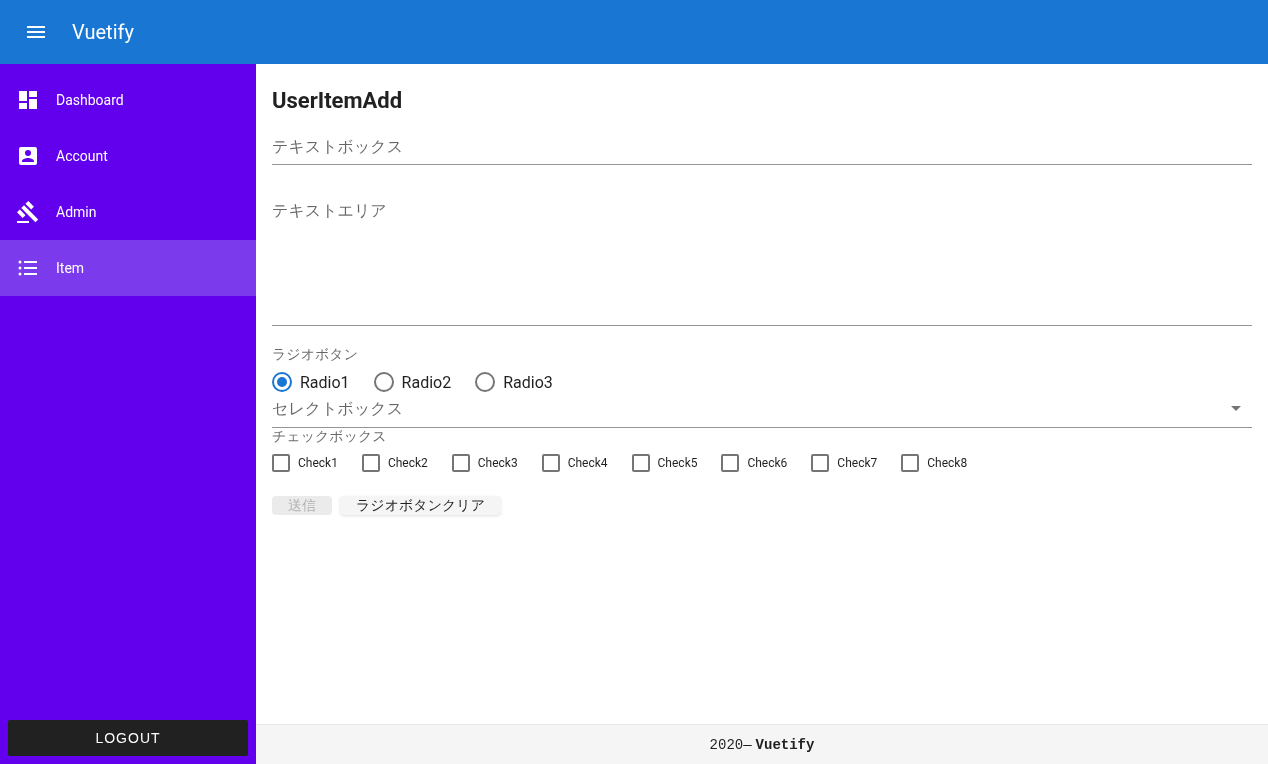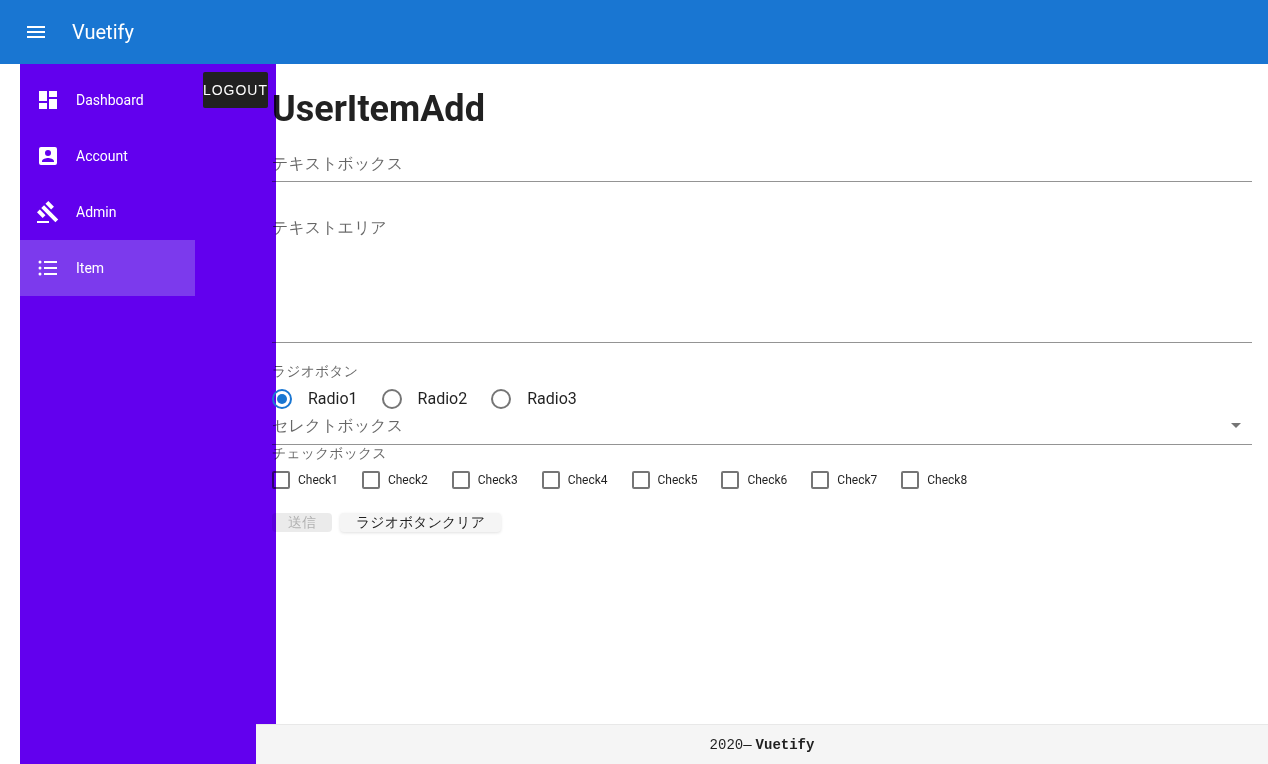--- a/index.html
+++ b/index.html
@@ -2,43 +2,43 @@
 <html><head>
 <meta charset="utf-8">
 <style>
 * { margin: 0; padding: 0; box-sizing: border-box; }
 body { font-family: Roboto, "Helvetica Neue", Arial, sans-serif; background: #fff; color: rgba(0,0,0,0.87); width: 1268px; height: 764px; overflow: hidden; }
 
 .app-bar { position: absolute; top: 0; left: 0; right: 0; height: 64px; background: #1976D2; color: #fff; display: flex; align-items: center; padding: 0 16px; z-index: 10; }
 .app-bar .menu-btn { width: 40px; height: 40px; display: flex; align-items: center; justify-content: center; border-radius: 50%; cursor: pointer; }
 .app-bar .title { margin-left: 16px; font-size: 20px; font-weight: 400; }
 
-.sidebar { position: absolute; top: 64px; left: 0; width: 256px; bottom: 0; background: #6200EE; color: #fff; display: flex; flex-direction: row; margin-left: 20px; }
+.sidebar { position: absolute; top: 64px; left: 0; width: 256px; bottom: 0; background: #6200EE; color: #fff; display: flex; flex-direction: column; }
 .sidebar-list { flex: 1; padding-top: 8px; }
 .sidebar-item { display: flex; align-items: center; height: 56px; padding: 0 16px; cursor: pointer; font-size: 14px; font-weight: 400; }
 .sidebar-item.active { background: #7C3AED; }
 .sidebar-item .icon-slot { width: 40px; display: flex; align-items: center; }
 .sidebar-item .label { }
 
 .logout-btn { margin: 8px; height: 36px; background: #212121; color: #fff; border: none; font-size: 14px; font-weight: 500; letter-spacing: 1px; cursor: pointer; border-radius: 2px; }
 
 .main { position: absolute; top: 64px; left: 256px; right: 0; bottom: 0; display: flex; flex-direction: column; }
 .content { flex: 1; padding: 16px; overflow-y: auto; }
-.page-title { font-size: 36px; font-weight: 700; margin: 8px 0 16px 0; }
+.page-title { font-size: 22px; font-weight: 700; margin: 8px 0 16px 0; }
 
 .field { position: relative; margin-bottom: 16px; }
 .field-label { font-size: 16px; color: rgba(0,0,0,0.6); position: absolute; left: 0; top: 8px; pointer-events: none; }
 .text-input { width: 100%; border: none; border-bottom: 1px solid rgba(0,0,0,0.42); font-size: 16px; padding: 8px 0 8px 0; outline: none; background: transparent; height: 36px; }
 .textarea-field .field-label { position: static; display: block; margin-bottom: 4px; margin-top: 36px; }
 .text-area { width: 100%; border: none; border-bottom: 1px solid rgba(0,0,0,0.42); font-size: 16px; padding: 4px 0; outline: none; resize: none; height: 100px; background: transparent; }
 
 .group-label { font-size: 14px; color: rgba(0,0,0,0.6); margin-bottom: 8px; }
 
 .radio-group { display: flex; gap: 24px; align-items: center; }
-.radio-option { display: flex; gap: 16px; cursor: pointer; }
+.radio-option { display: flex; align-items: center; gap: 8px; cursor: pointer; }
 .radio-circle { width: 20px; height: 20px; border: 2px solid rgba(0,0,0,0.54); border-radius: 50%; display: flex; align-items: center; justify-content: center; }
 .radio-circle.selected { border-color: #1976D2; }
 .radio-dot { width: 10px; height: 10px; background: #1976D2; border-radius: 50%; }
 .radio-label { font-size: 16px; color: rgba(0,0,0,0.87); }
 
 .select-field { position: relative; }
 .select-input { width: 100%; border: none; border-bottom: 1px solid rgba(0,0,0,0.42); font-size: 16px; padding: 8px 24px 8px 0; color: rgba(0,0,0,0.6); cursor: pointer; height: 36px; display: flex; align-items: center; }
 .select-caret { position: absolute; right: 4px; top: 50%; transform: translateY(-50%); color: rgba(0,0,0,0.54); }
 
 .checkbox-group { display: flex; flex-wrap: wrap; gap: 24px; margin-top: 4px; }

